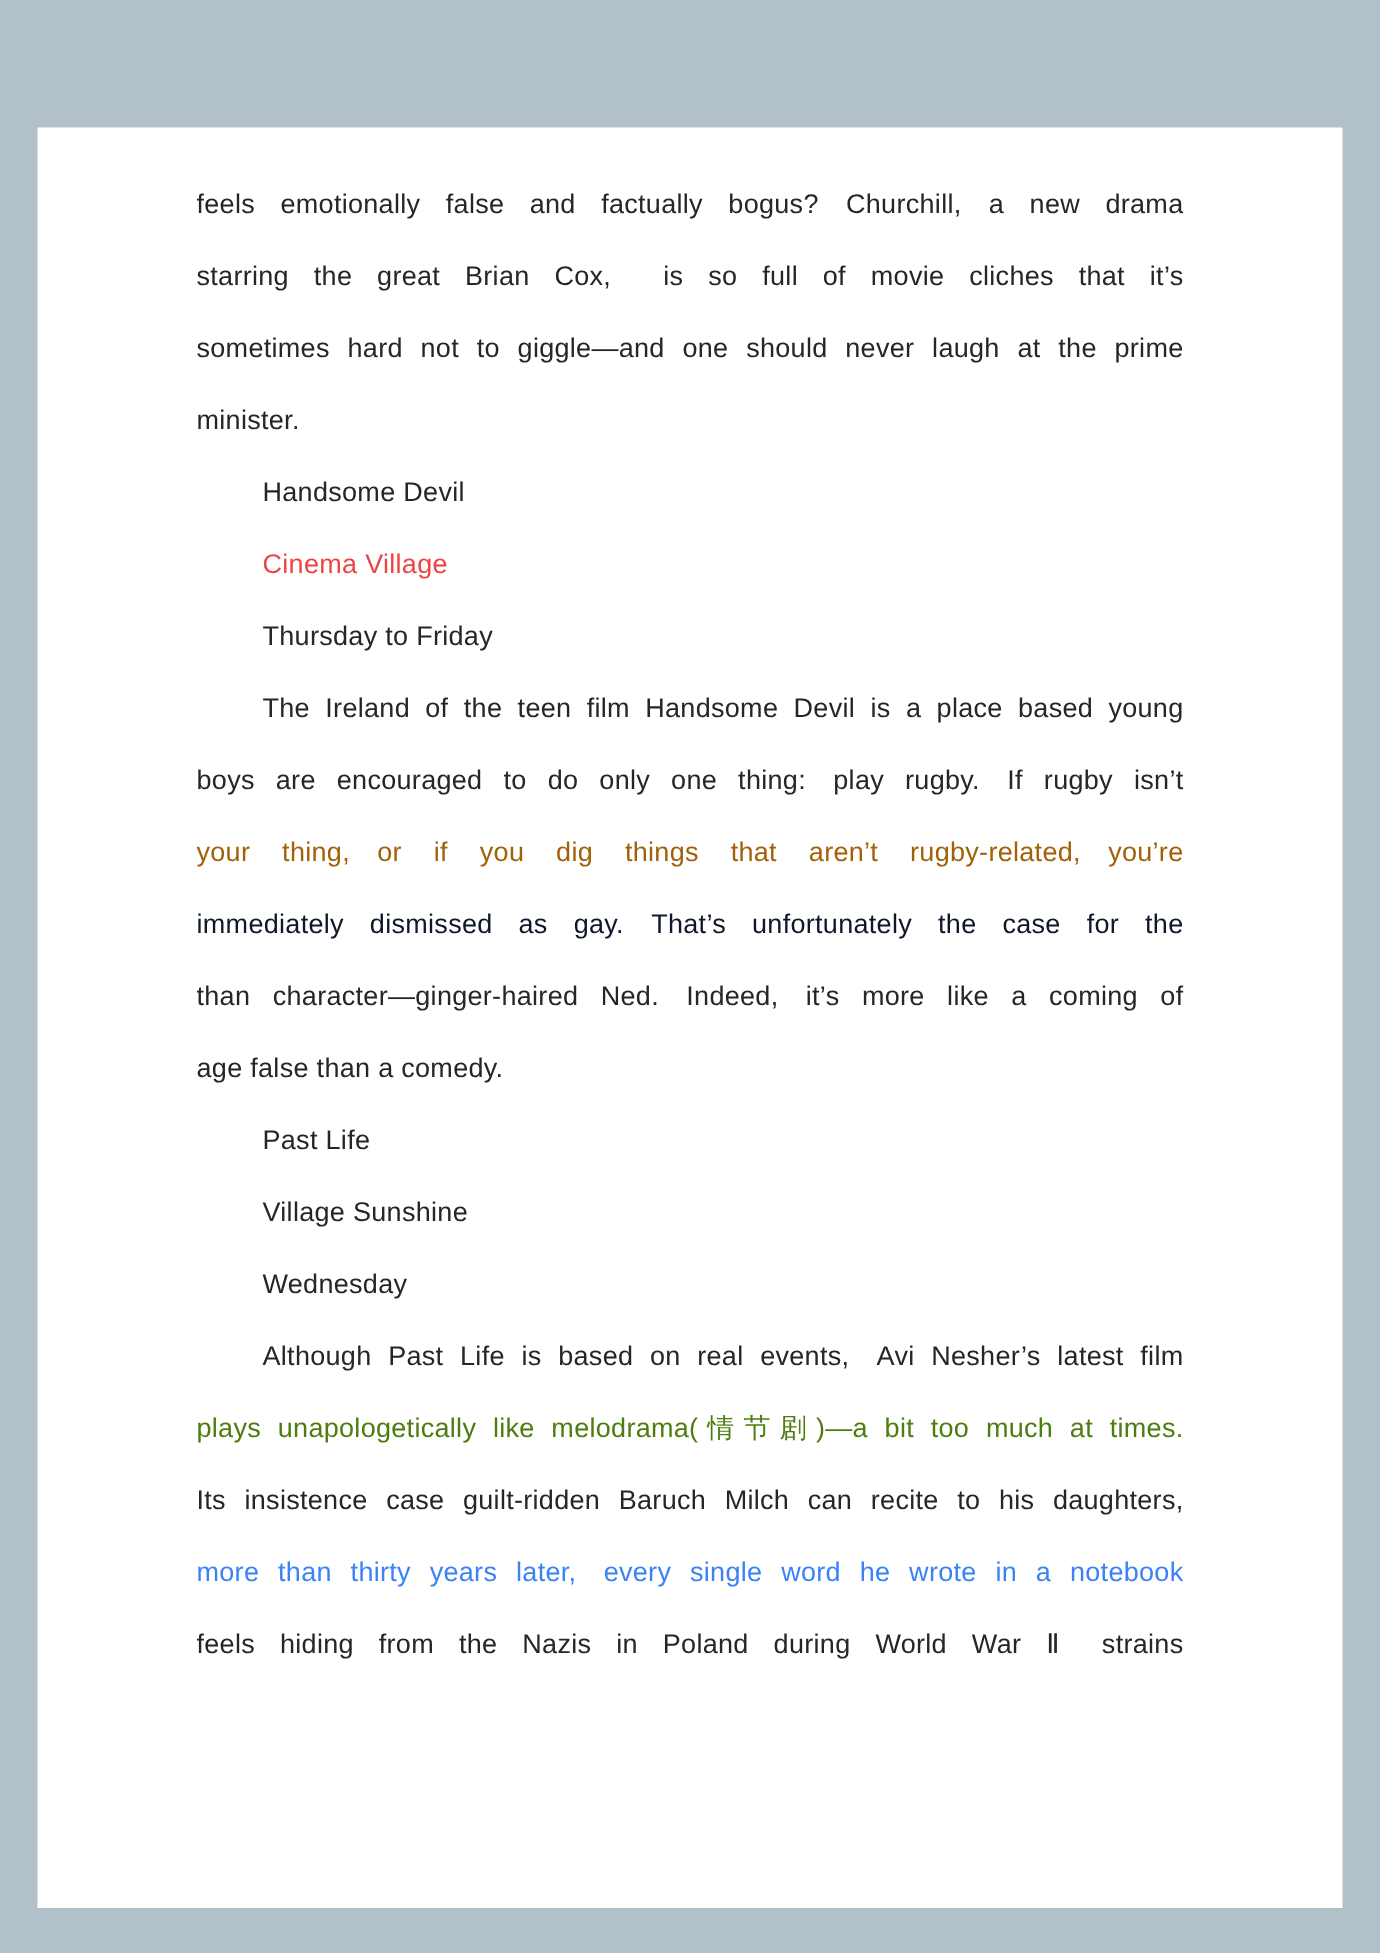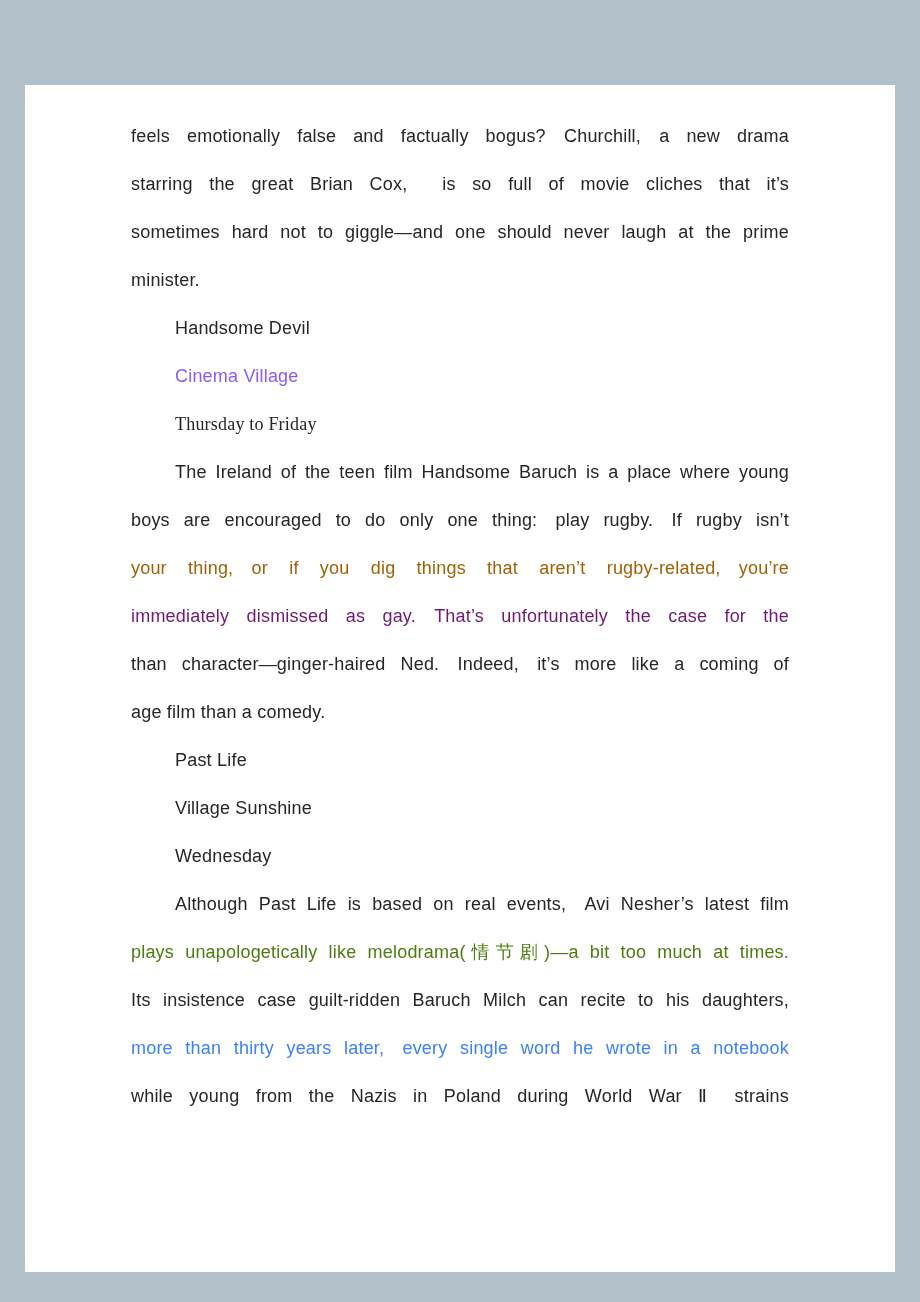--- a/index.html
+++ b/index.html
@@ -38,29 +38,29 @@
 </style>
 </head>
 <body style="background: rgb(178, 192, 202);">
 
 <div class="paper" style="background: rgb(255, 255, 255);">
     <div class="line justify" style="color: rgb(38, 38, 38);">feels emotionally false and factually bogus? Churchill, a new drama</div>
     <div class="line justify" style="color: rgb(38, 38, 38);">starring the great Brian Cox,  is so full of movie cliches that it’s</div>
     <div class="line justify" style="color: rgb(38, 38, 38);">sometimes hard not to giggle—and one should never laugh at the prime</div>
     <div class="line" style="color: rgb(38, 38, 38);">minister.</div>
     <div class="line indent" style="color: rgb(38, 38, 38);">Handsome Devil</div>
-    <div class="line indent" style="color: #8b5cf6;">Cinema Village</div>
-    <div class="line indent" style="color: rgb(38, 38, 38); font-family: Liberation Serif, serif;">Thursday to Friday</div>
-    <div class="line justify indent" style="color: rgb(38, 38, 38);">The Ireland of the teen film Handsome Baruch is a place where young</div>
+    <div class="line indent" style="color: #ef4444;">Cinema Village</div>
+    <div class="line indent" style="color: rgb(38, 38, 38);">Thursday to Friday</div>
+    <div class="line justify indent" style="color: rgb(38, 38, 38);">The Ireland of the teen film Handsome Devil is a place based young</div>
     <div class="line justify" style="color: rgb(38, 38, 38);">boys are encouraged to do only one thing: play rugby. If rugby isn’t</div>
     <div class="line justify" style="color: #a16207;">your thing, or if you dig things that aren’t rugby-related, you’re</div>
-    <div class="line justify" style="color: #701a75;">immediately dismissed as gay. That’s unfortunately the case for the</div>
+    <div class="line justify" style="color: #0f172a;">immediately dismissed as gay. That’s unfortunately the case for the</div>
     <div class="line justify" style="color: rgb(38, 38, 38);">than character—ginger-haired Ned. Indeed, it’s more like a coming of</div>
-    <div class="line" style="color: rgb(38, 38, 38);">age film than a comedy.</div>
+    <div class="line" style="color: rgb(38, 38, 38);">age false than a comedy.</div>
     <div class="line indent" style="color: rgb(38, 38, 38);">Past Life</div>
     <div class="line indent" style="color: rgb(38, 38, 38);">Village Sunshine</div>
     <div class="line indent" style="color: rgb(38, 38, 38);">Wednesday</div>
     <div class="line justify indent" style="color: rgb(38, 38, 38);">Although Past Life is based on real events, Avi Nesher’s latest film</div>
     <div class="line justify" style="color: #4d7c0f;">plays unapologetically like melodrama(情节剧)—a bit too much at times.</div>
     <div class="line justify" style="color: rgb(38, 38, 38);">Its insistence case guilt-ridden Baruch Milch can recite to his daughters,</div>
     <div class="line justify" style="color: #3b82f6;">more than thirty years later, every single word he wrote in a notebook</div>
-    <div class="line justify" style="color: rgb(38, 38, 38);">while young from the Nazis in Poland during World War Ⅱ strains</div>
+    <div class="line justify" style="color: rgb(38, 38, 38);">feels hiding from the Nazis in Poland during World War Ⅱ strains</div>
   </div>
 
 </body></html>

